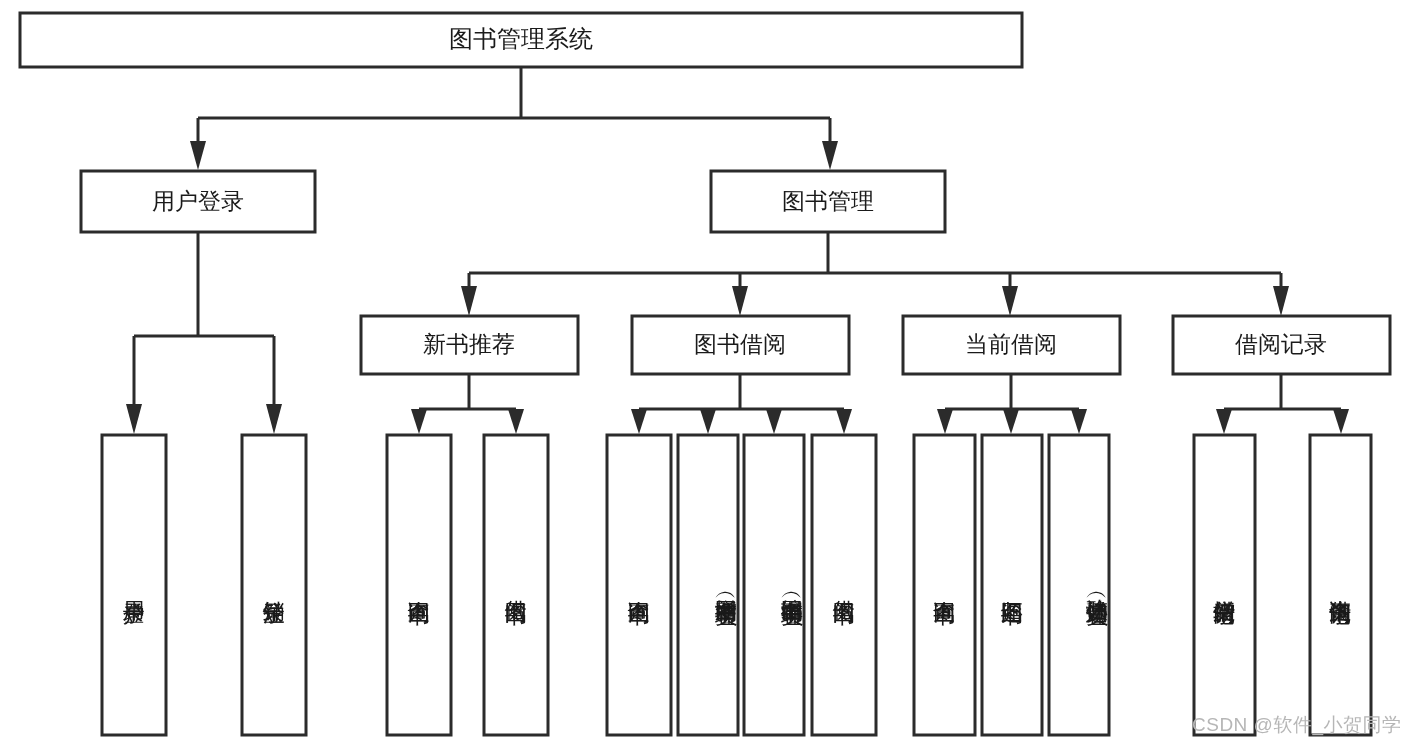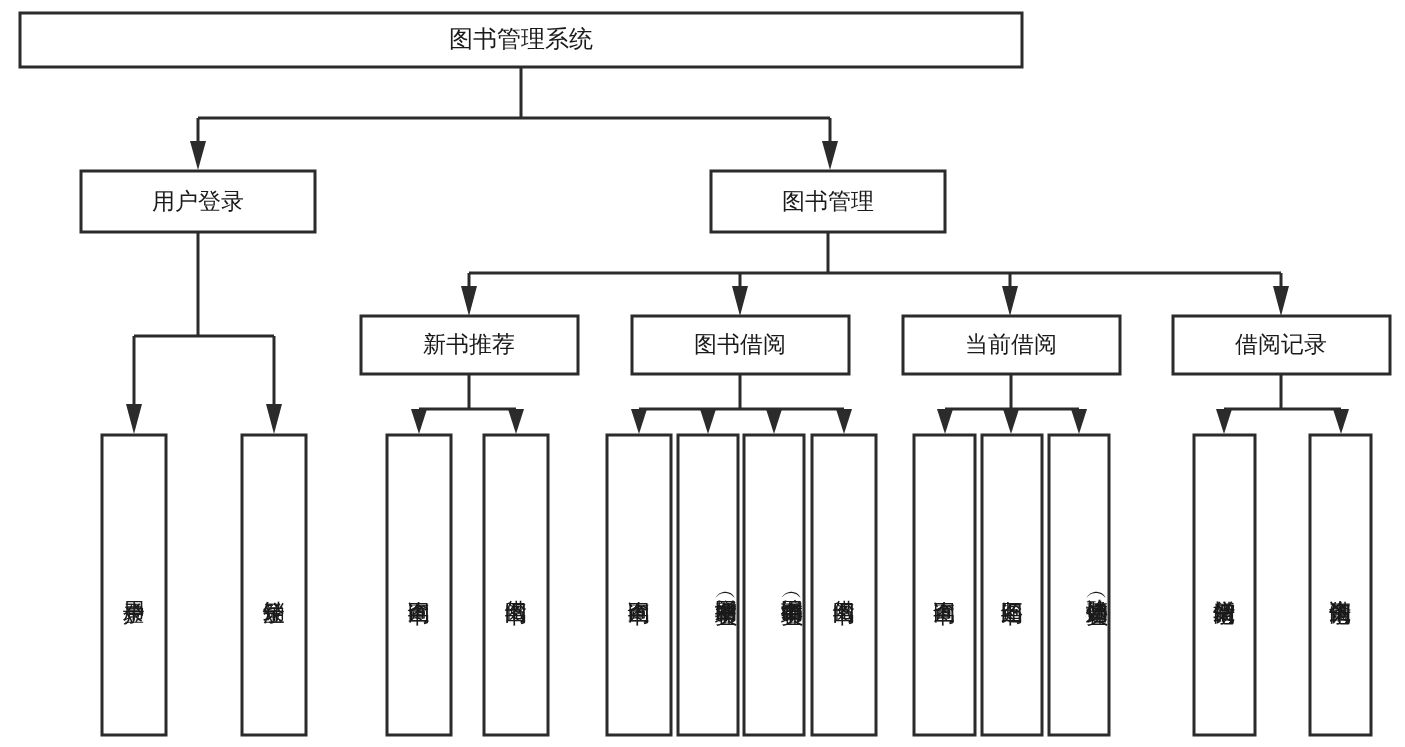--- a/index.html
+++ b/index.html
@@ -212,14 +212,15 @@
   <div class="leaf-label" style="left:607px; top:435px; width:64px; height:300px; display:flex; align-items:center; justify-content:center;">查询图书</div>
   <div class="leaf-label" style="left:678px; top:440px; width:60px; height:290px; display:flex; align-items:flex-start; justify-content:center;">新增图书（管理员）</div>
   <div class="leaf-label" style="left:744px; top:440px; width:60px; height:290px; display:flex; align-items:flex-start; justify-content:center;">编辑图书（管理员）</div>
   <div class="leaf-label" style="left:812px; top:435px; width:64px; height:300px; display:flex; align-items:center; justify-content:center;">借阅图书</div>
   <div class="leaf-label" style="left:914px; top:435px; width:61px; height:300px; display:flex; align-items:center; justify-content:center;">查询图书</div>
   <div class="leaf-label" style="left:982px; top:435px; width:60px; height:300px; display:flex; align-items:center; justify-content:center;">归还图书</div>
   <div class="leaf-label" style="left:1049px; top:440px; width:60px; height:290px; display:flex; align-items:flex-start; justify-content:center;">确认归还（管理员）</div>
   <div class="leaf-label" style="left:1194px; top:435px; width:61px; height:300px; display:flex; align-items:center; justify-content:center;">新增借阅记录</div>
   <div class="leaf-label" style="left:1310px; top:435px; width:61px; height:300px; display:flex; align-items:center; justify-content:center;">查询借阅记录</div>
 
+  <div class="watermark">CSDN @软件_小贺同学</div>
 
 </div>
 
 </body></html>

